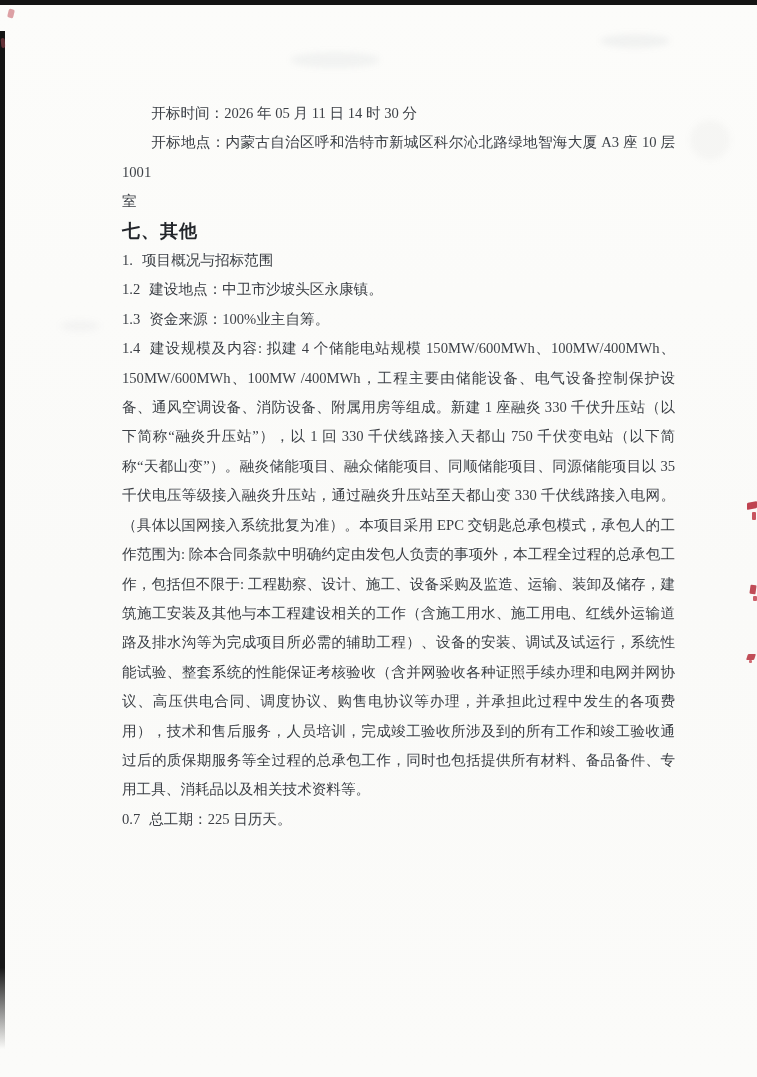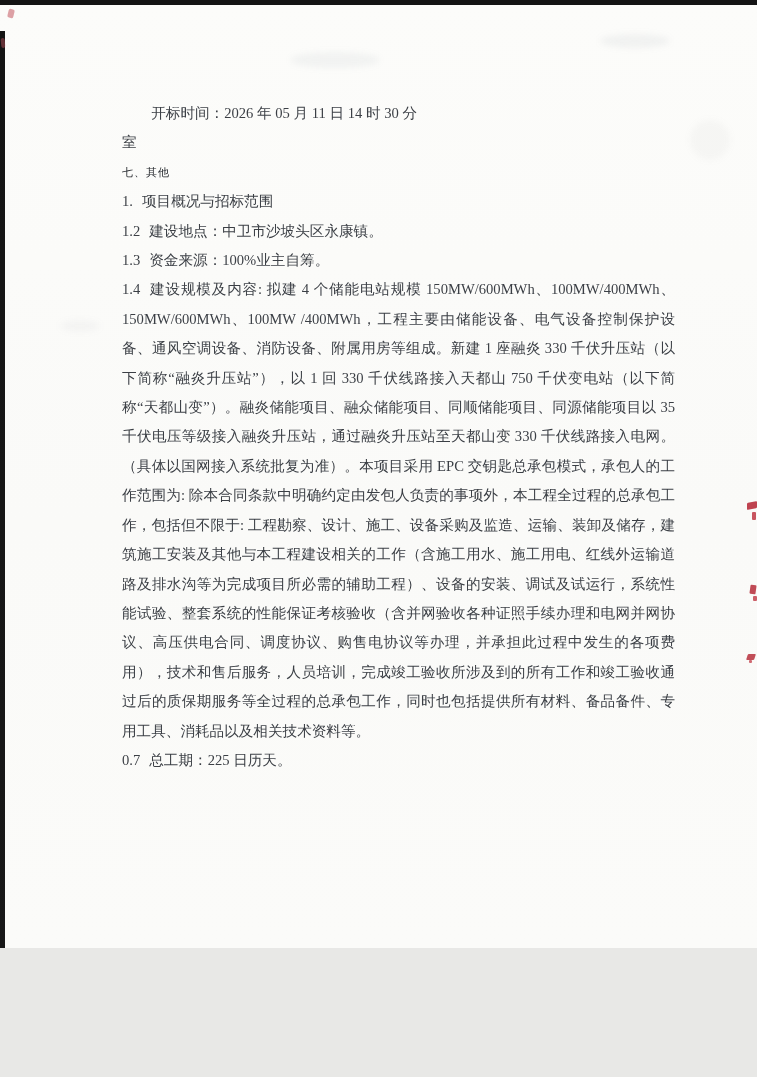--- a/index.html
+++ b/index.html
@@ -1,18 +1,18 @@
 <!DOCTYPE html>
 <html><head>
 <meta charset="utf-8">
 <style>
   html,body{margin:0;padding:0;background:#e8e8e6;}
   .paper{
     position:relative;
-    width:757px;height:948px;
+    width:757px;height:1077px;
     margin:0 auto;
     background:linear-gradient(180deg,#fcfcfa 0%,#fafaf8 55%,#fbfbf9 100%);
     overflow:hidden;
     font-family:"Liberation Serif","DejaVu Serif",serif;
   }
   
   .edge-top{position:absolute;top:0;left:0;width:100%;height:5px;background:#141414;}
   .edge-left{position:absolute;top:31px;left:0;width:5px;height:1018px;background:linear-gradient(180deg,#141414 0%,#181818 92%,rgba(20,20,20,0) 100%);}
   
   .smudge{position:absolute;border-radius:50%;filter:blur(3px);}
@@ -37,21 +37,21 @@
   .sf3 .p2{position:absolute;right:3px;top:6px;width:3px;height:3px;background:#d06a72;border-radius:1px;}
   
   .content{
     position:absolute;left:122px;top:99px;width:553px;
     font-size:14.6px;line-height:29.4px;color:#3b3f45;
     text-align:justify;
   }
   .content p,.content h2{margin:0;padding:0;}
   .indent{text-indent:2em;}
   .heading{
-    font-size:11px;font-weight:normal;color:#23262b;
+    font-size:18px;font-weight:bold;color:#23262b;
     line-height:29.4px;letter-spacing:1px;
     font-family:"Liberation Sans","DejaVu Sans",sans-serif;
   }
   .item .lbl{margin-right:9px;}
 </style>
 </head>
 <body>
 
 <div class="paper">
 
@@ -76,20 +76,21 @@
   </div>
   <div class="seal-frag sf3">
     <div class="p1"></div>
     <div class="p2"></div>
   </div>
 
   <div class="content">
 
     <p class="indent">开标时间：2026 年 05 月 11 日  14 时 30 分</p>
 
+    <p class="indent">开标地点：内蒙古自治区呼和浩特市新城区科尔沁北路绿地智海大厦 A3 座 10 层 1001</p>
 
     <p>室</p>
 
     <h2 class="heading">七、其他</h2>
 
 
     <p class="item">
       <span class="lbl">1.</span><span>项目概况与招标范围</span>
     </p>
 

